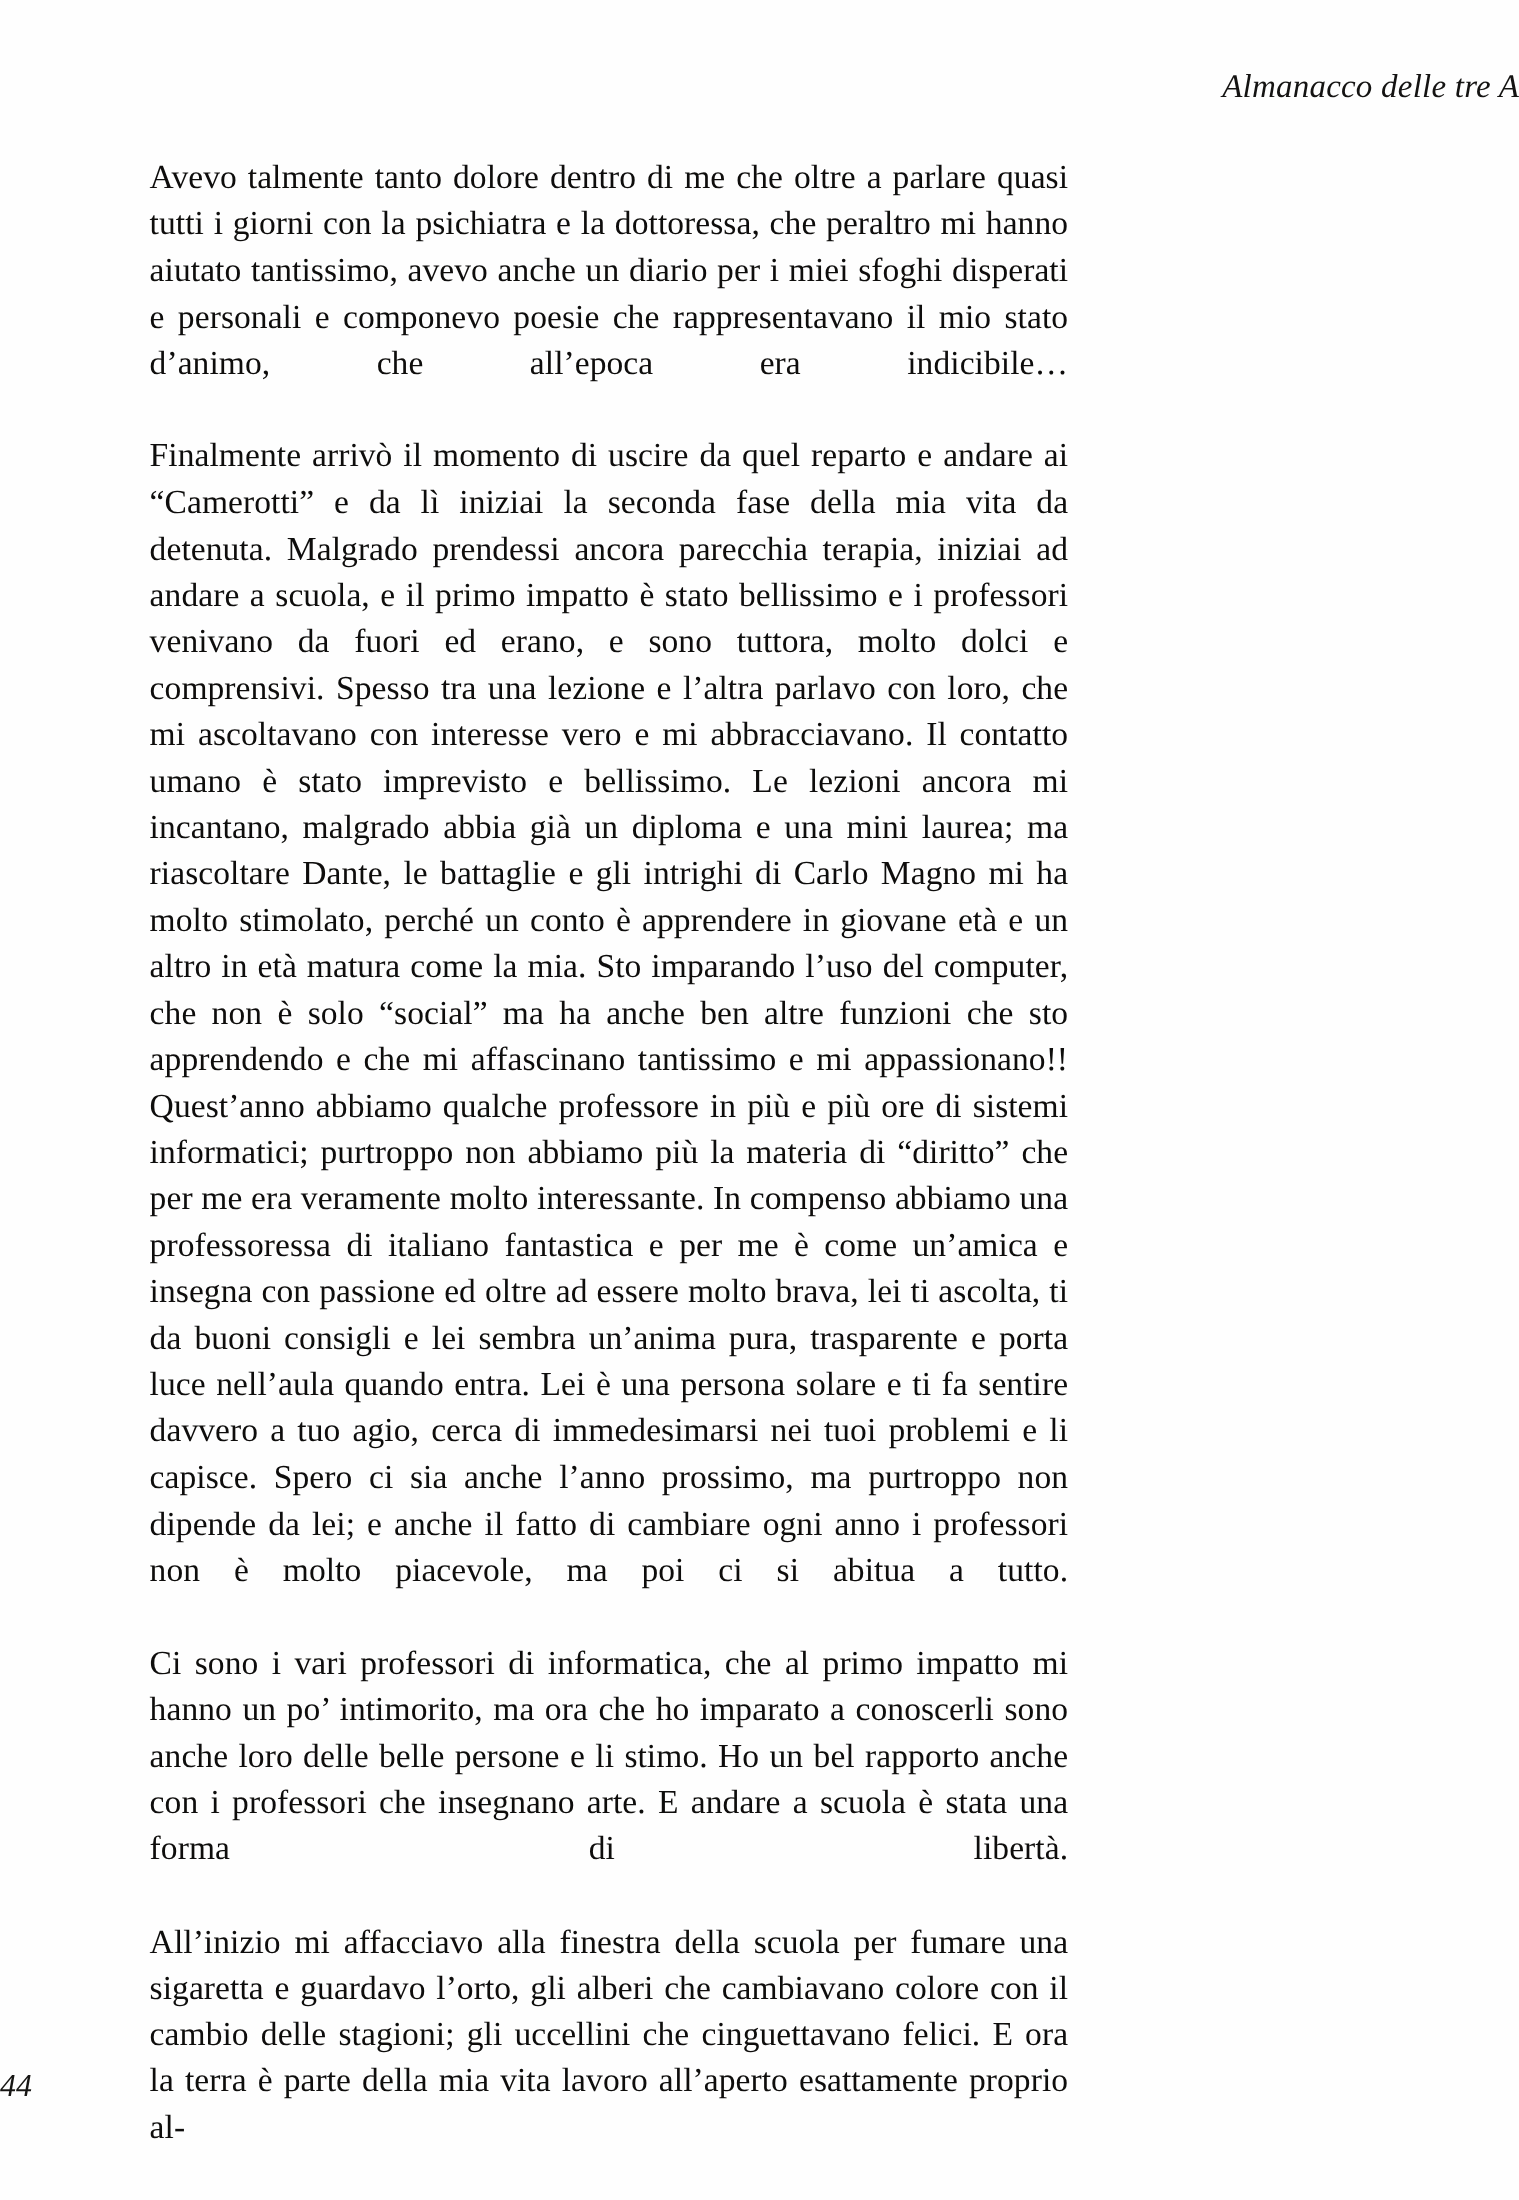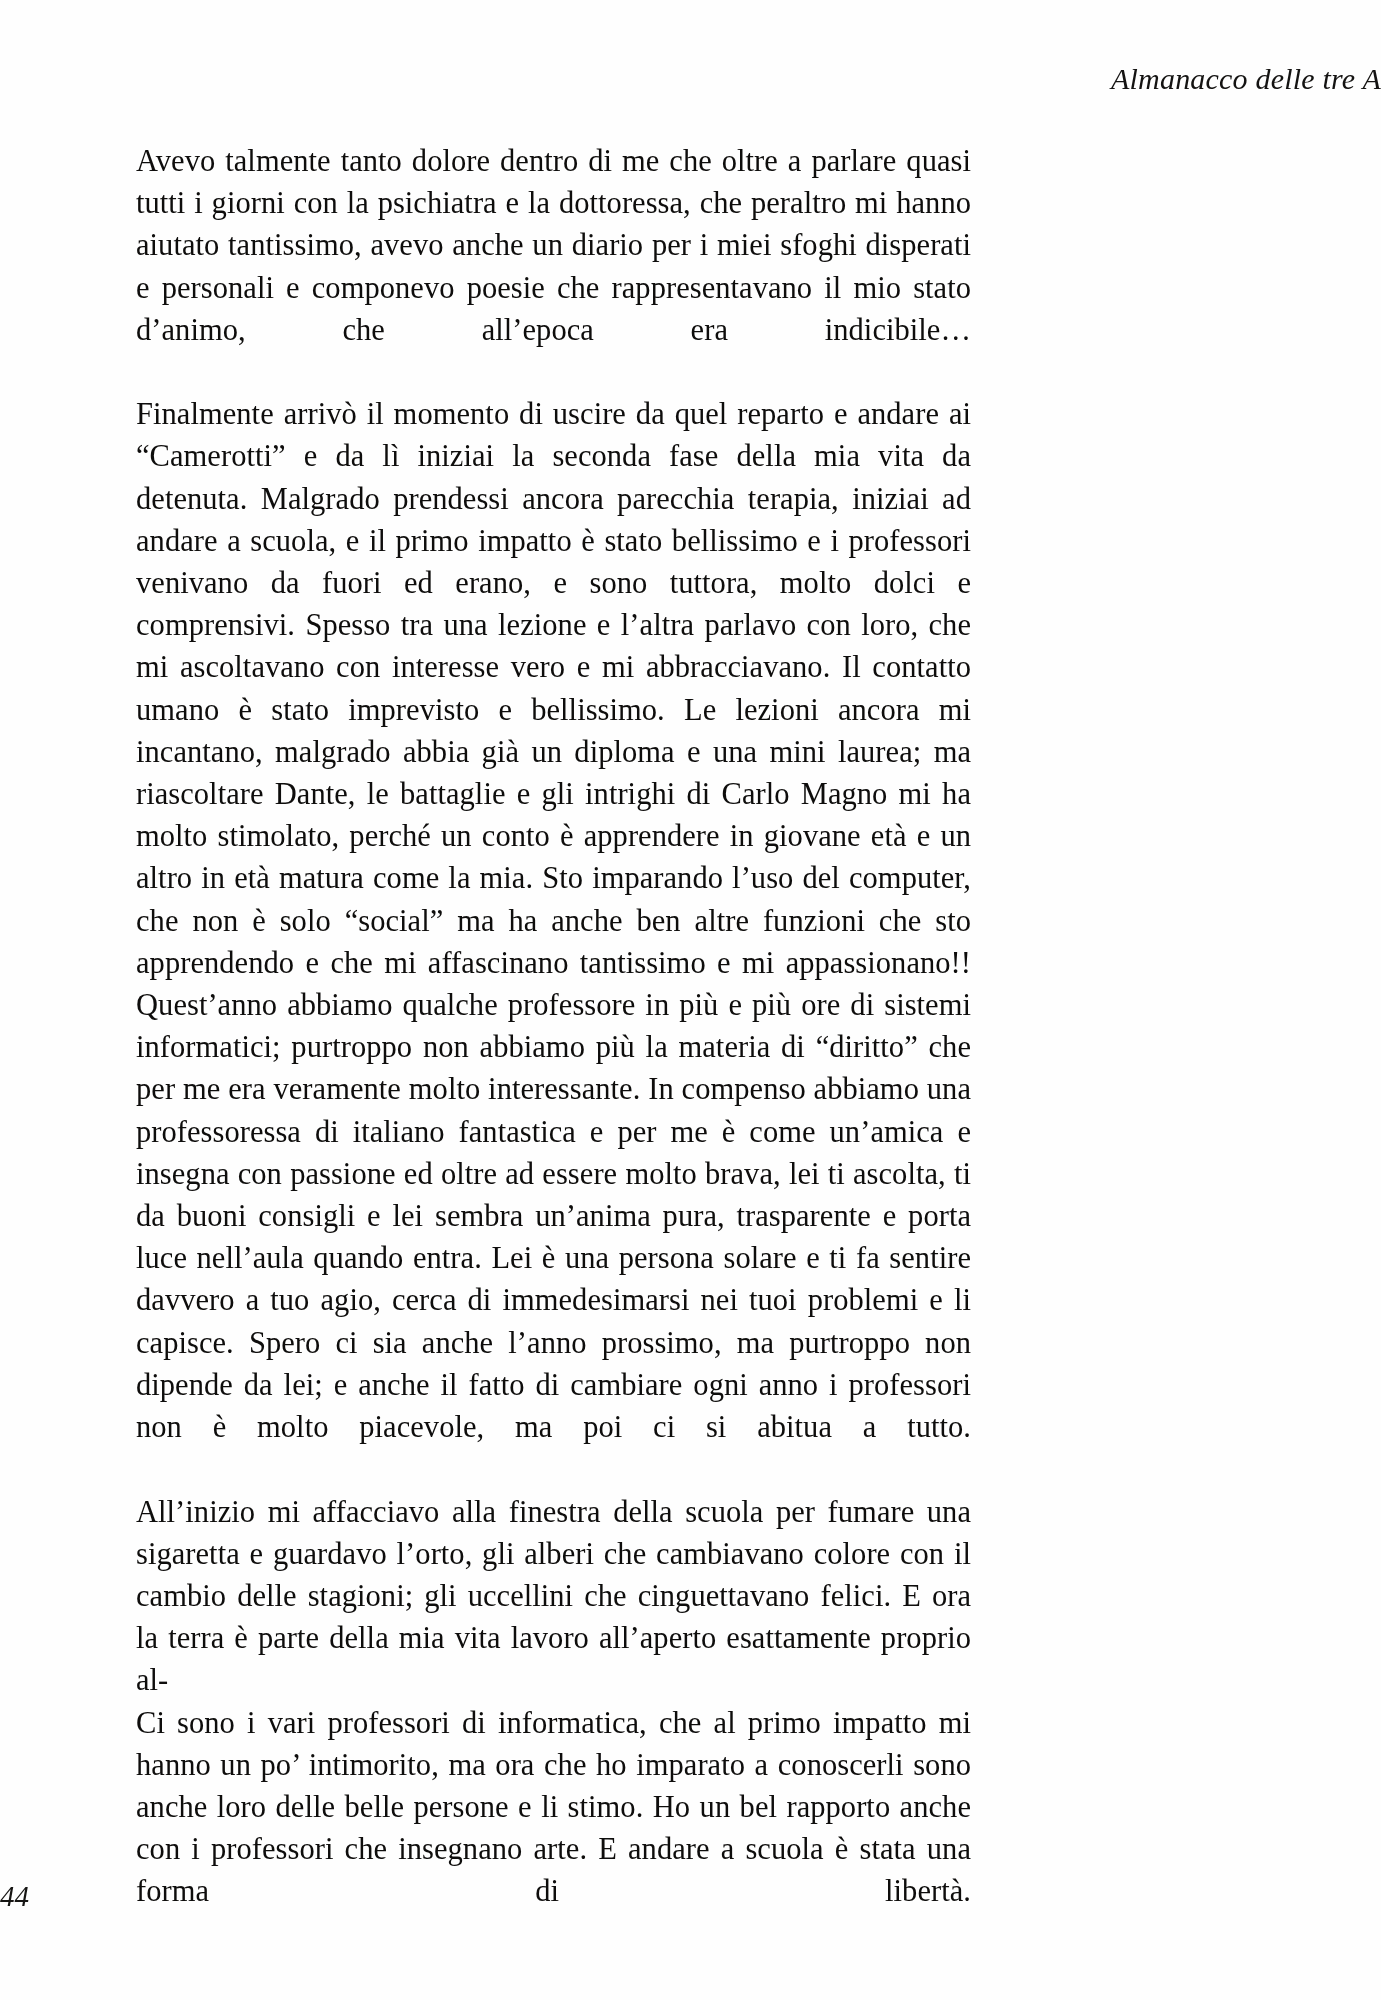--- a/index.html
+++ b/index.html
@@ -79,19 +79,19 @@
 </head>
 <body>
 
 <div class="page">
 
   <div class="running-head">Almanacco delle tre A</div>
 
   <div class="text-block">
     <p class="para">Avevo talmente tanto dolore dentro di me che oltre a parlare quasi tutti i giorni con la psichiatra e la dottoressa, che peraltro mi hanno aiutato tantissimo, avevo anche un diario per i miei sfoghi disperati e personali e componevo poesie che rappresentavano il mio stato d’animo, che all’epoca era indicibile…</p>
     <p class="para">Finalmente arrivò il momento di uscire da quel reparto e andare ai “Camerotti” e da lì iniziai la seconda fase della mia vita da detenuta. Malgrado prendessi ancora parecchia terapia, iniziai ad andare a scuola, e il primo impatto è stato bellissimo e i professori venivano da fuori ed erano, e sono tuttora, molto dolci e comprensivi. Spesso tra una lezione e l’altra parlavo con loro, che mi ascoltavano con interesse vero e mi abbracciavano. Il contatto umano è stato imprevisto e bellissimo. Le lezioni ancora mi incantano, malgrado abbia già un diploma e una mini laurea; ma riascoltare Dante, le battaglie e gli intrighi di Carlo Magno mi ha molto stimolato, perché un conto è apprendere in giovane età e un altro in età matura come la mia. Sto imparando l’uso del computer, che non è solo “social” ma ha anche ben altre funzioni che sto apprendendo e che mi affascinano tantissimo e mi appassionano!! Quest’anno abbiamo qualche professore in più e più ore di sistemi informatici; purtroppo non abbiamo più la materia di “diritto” che per me era veramente molto interessante. In compenso abbiamo una professoressa di italiano fantastica e per me è come un’amica e insegna con passione ed oltre ad essere molto brava, lei ti ascolta, ti da buoni consigli e lei sembra un’anima pura, trasparente e porta luce nell’aula quando entra. Lei è una persona solare e ti fa sentire davvero a tuo agio, cerca di immedesimarsi nei tuoi problemi e li capisce. Spero ci sia anche l’anno prossimo, ma purtroppo non dipende da lei; e anche il fatto di cambiare ogni anno i professori non è molto piacevole, ma poi ci si abitua a tutto.</p>
+    <p class="para">Ci sono i vari professori di informatica, che al primo impatto mi hanno un po’ intimorito, ma ora che ho imparato a conoscerli sono anche loro delle belle persone e li stimo. Ho un bel rapporto anche con i professori che insegnano arte. E andare a scuola è stata una forma di libertà.</p>
     <p class="para nostretch">All’inizio mi affacciavo alla finestra della scuola per fumare una sigaretta e guardavo l’orto, gli alberi che cambiavano colore con il cambio delle stagioni; gli uccellini che cinguettavano felici. E ora la terra è parte della mia vita lavoro all’aperto esattamente proprio al-</p>
-    <p class="para">Ci sono i vari professori di informatica, che al primo impatto mi hanno un po’ intimorito, ma ora che ho imparato a conoscerli sono anche loro delle belle persone e li stimo. Ho un bel rapporto anche con i professori che insegnano arte. E andare a scuola è stata una forma di libertà.</p>
   </div>
 
   <div class="folio">44</div>
 
 </div>
 
 </body></html>

